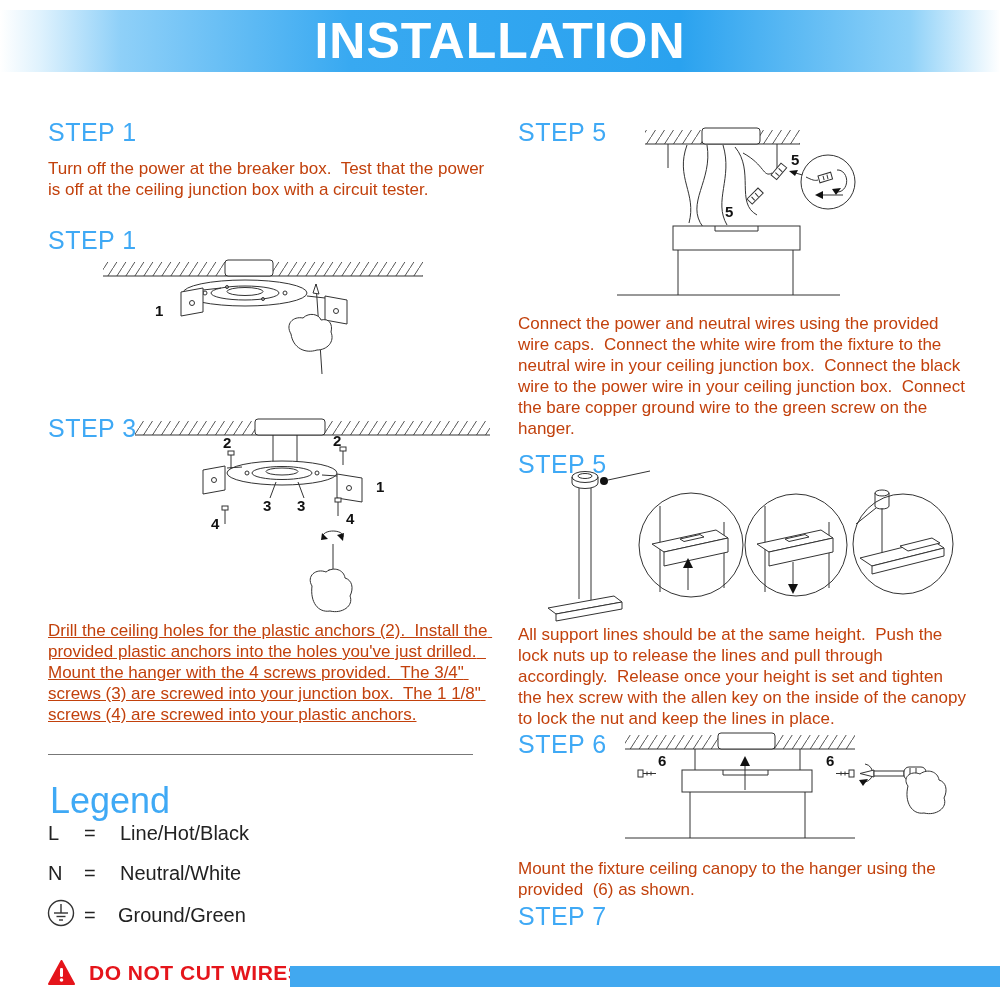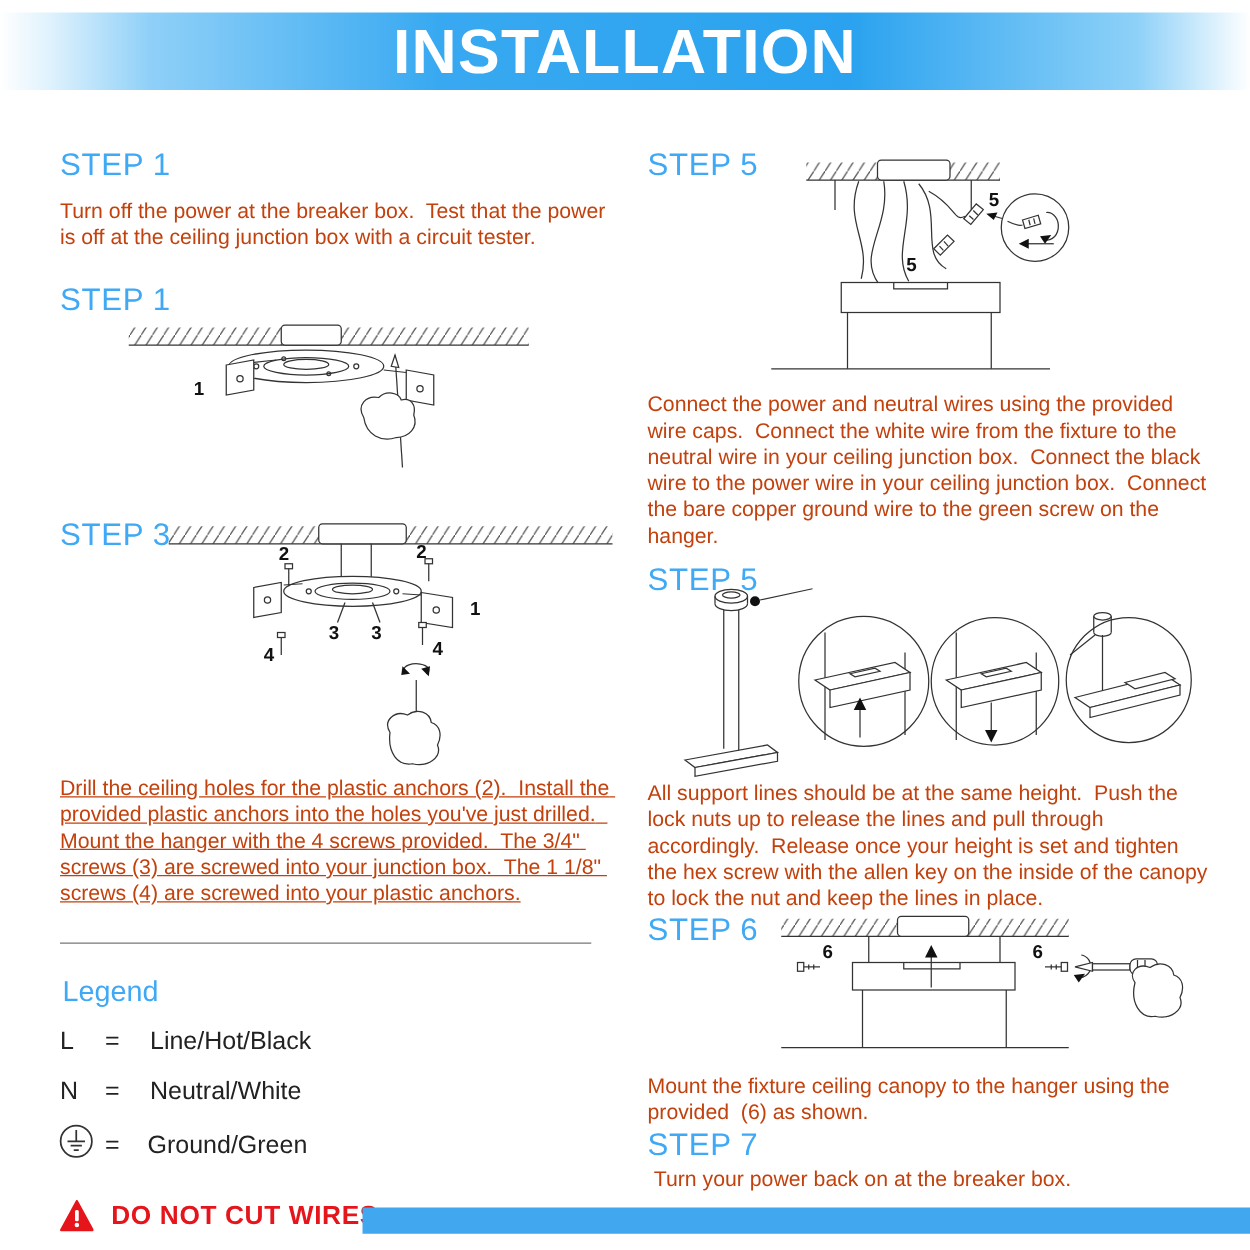--- a/index.html
+++ b/index.html
@@ -4,21 +4,21 @@
 <style>
   html,body{margin:0;padding:0;background:#fff;}
   .page{position:relative;width:1000px;height:1000px;background:#fff;overflow:hidden;
         font-family:"Liberation Sans","DejaVu Sans",sans-serif;color:#111;}
   .banner{position:absolute;left:0;top:10px;width:1000px;height:62px;
           background:linear-gradient(to right,#ffffff 0%,#dff2fd 4%,#8fd0f8 12%,#38a9f1 35%,#2aa2ef 68%,#8ed1f8 91%,#ffffff 100%);
           display:flex;align-items:center;justify-content:center;}
   .banner h1{margin:0;font-size:50px;font-weight:700;color:#fff;letter-spacing:1px;}
   .hd{position:absolute;font-size:25px;color:#3fa9f5;letter-spacing:0.5px;}
   .para{position:absolute;font-size:17px;line-height:21px;color:#c2410c;white-space:pre-wrap;}
-  .legend-title{position:absolute;font-size:23px;color:#3fa9f5;}
+  .legend-title{position:absolute;font-size:36px;color:#3fa9f5;}
   .legend-row{position:absolute;display:flex;align-items:center;font-size:20px;color:#222;}
   .legend-sym{width:36px;}
   .legend-eq{width:36px;}
   .divider{position:absolute;height:0;border-top:1px solid #777;}
   .warn-row{position:absolute;left:48px;top:960px;display:flex;align-items:center;}
   .warn-text{color:#e5151b;font-size:21px;font-weight:700;margin-left:14px;letter-spacing:0.5px;}
   .warn-bar{position:absolute;left:290px;top:966px;width:710px;height:21px;background:#41a8f0;}
   svg.diag{position:absolute;overflow:visible;}
   svg.diag .ln{stroke:#333;stroke-width:1;fill:none;}
   svg.diag .wh{stroke:#333;stroke-width:1;fill:#fff;}
@@ -326,21 +326,20 @@
       <rect class="wh" x="286" y="41" width="22" height="13" rx="5"></rect>
       <line class="ln" x1="292" y1="42" x2="292" y2="54"></line>
         <line class="ln" x1="298" y1="42" x2="298" y2="54"></line>
     </g>
     <path class="wh" d="M290,60 C284,52 292,44 302,48 C310,42 320,46 321,54 C328,56 330,64 326,72 C330,82 318,90 306,87 C294,89 286,76 290,60 Z"></path>
   </svg>
 
   <div class="para" style="left:518px;top:858px;width:450px;">Mount the fixture ceiling canopy to the hanger using the provided  (6) as shown.</div>
 
   <div class="hd" style="left:518px;top:902px;text-align:center;">STEP 7</div>
-  <div class="para" style="left:523px;top:933px;width:450px;">Turn your power back on at the breaker box.</div>
 
   <div class="warn-row">
     <svg width="27" height="26" viewBox="0 0 27 26">
       <path d="M13.5,1 L26,24 L1,24 Z" fill="#e5151b" stroke="#e5151b" stroke-linejoin="round" stroke-width="2"></path>
       <rect x="12" y="8" width="3" height="9" rx="1.2" fill="#fff"></rect>
       <circle cx="13.5" cy="20" r="1.8" fill="#fff"></circle>
     </svg>
     <span class="warn-text">DO NOT CUT WIRES</span>
   </div>
   <div class="warn-bar"></div>

